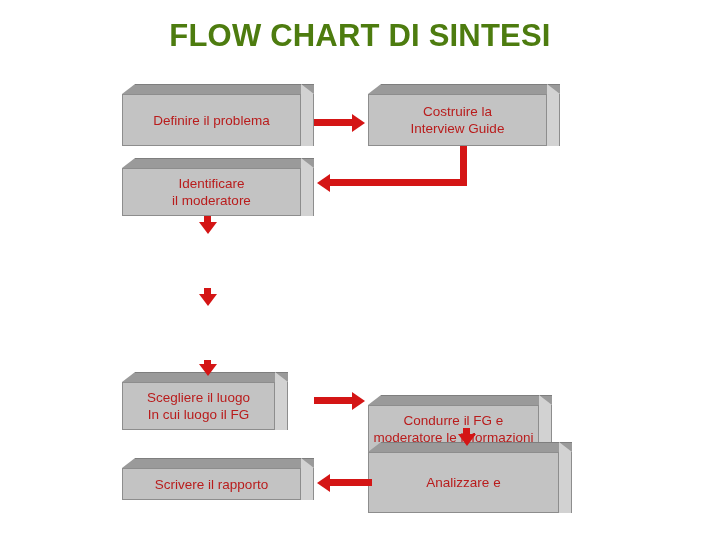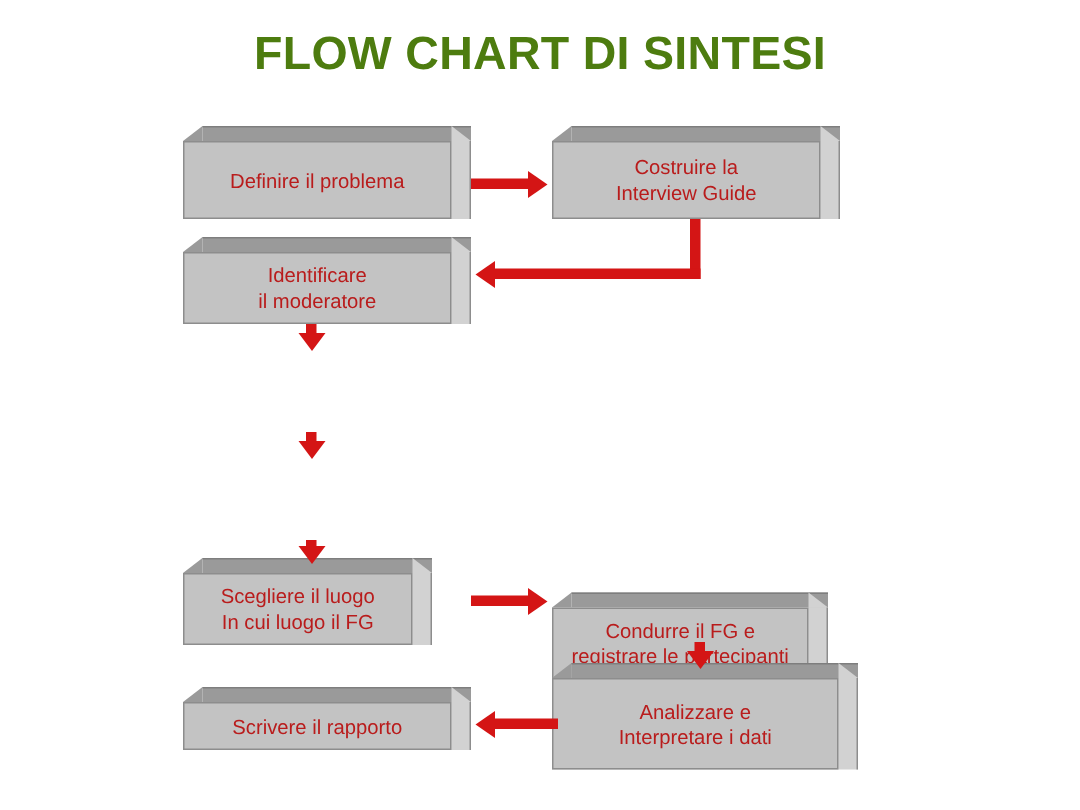--- a/index.html
+++ b/index.html
@@ -180,32 +180,31 @@
     </div>
   </div>
 
   <div class="box" style="left:368px; top:370px; width:184px; height:58px;margin-top:25px;">
     <div class="top-tri-left"></div>
     <div class="top-slab" style="left:13px; right:0;"></div>
     <div class="side-right"></div>
     <div class="side-slab" style="top:10px; bottom:0;"></div>
     <div class="face-front">
       <div class="label">Condurre il FG e</div>
-      <div class="label">registrare le partecipanti</div>
+      <div class="label">moderatore le informazioni</div>
     </div>
   </div>
 
   <div class="box" style="left:368px; top:442px; width:204px; height:71px;">
     <div class="top-tri-left"></div>
     <div class="top-slab" style="left:13px; right:0;"></div>
     <div class="side-right"></div>
     <div class="side-slab" style="top:10px; bottom:0;"></div>
     <div class="face-front">
       <div class="label">Analizzare e</div>
-      <div class="label">Interpretare i dati</div>
     </div>
   </div>
 
   <div class="box" style="left:122px; top:458px; width:192px; height:42px;padding-left:12px;">
     <div class="top-tri-left"></div>
     <div class="top-slab" style="left:13px; right:0;"></div>
     <div class="side-right"></div>
     <div class="side-slab" style="top:10px; bottom:0;"></div>
     <div class="face-front">
       <div class="label">Scrivere il rapporto</div>

